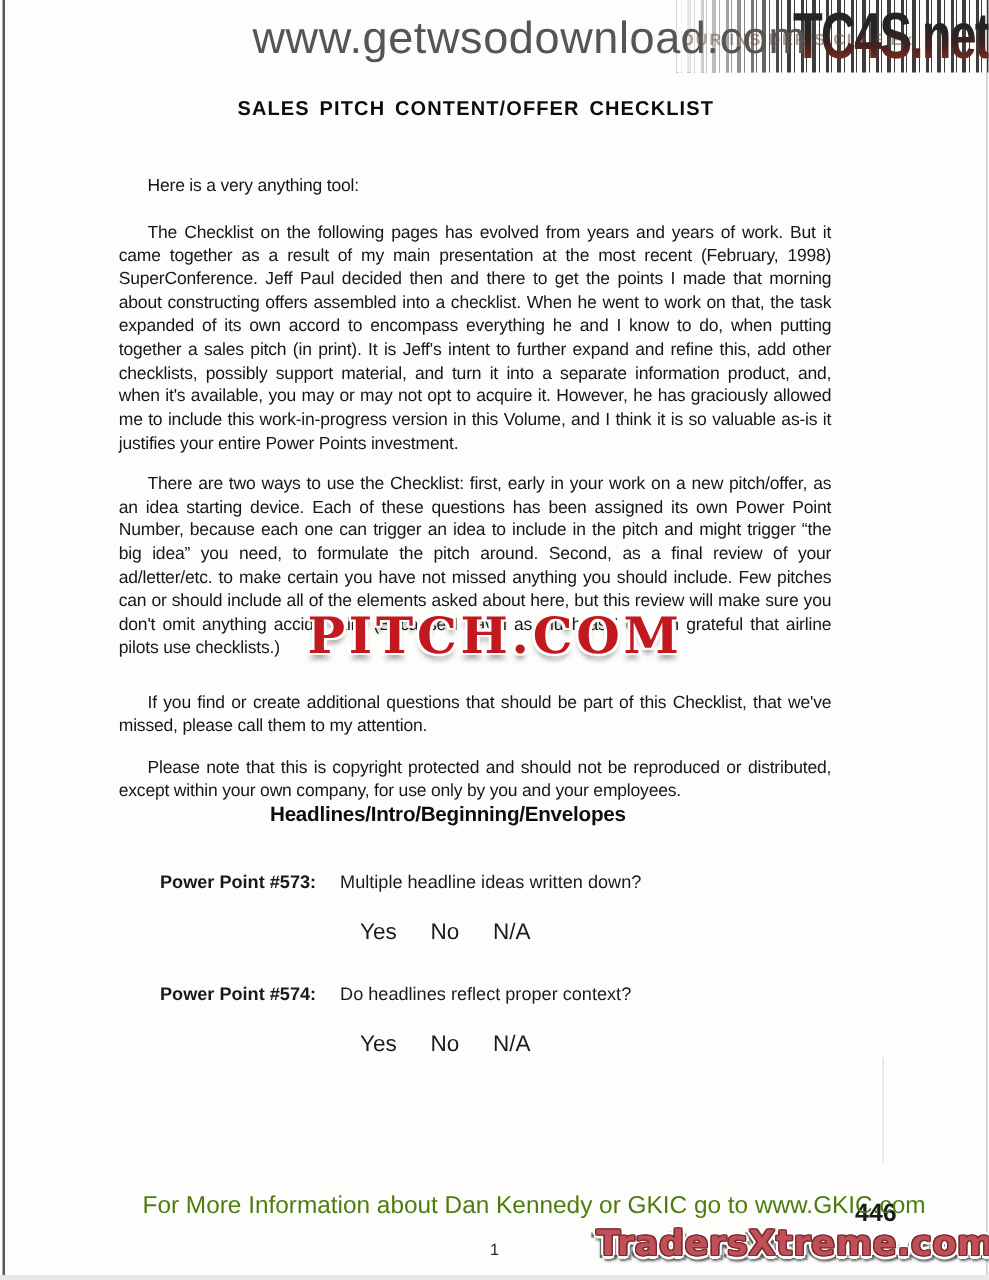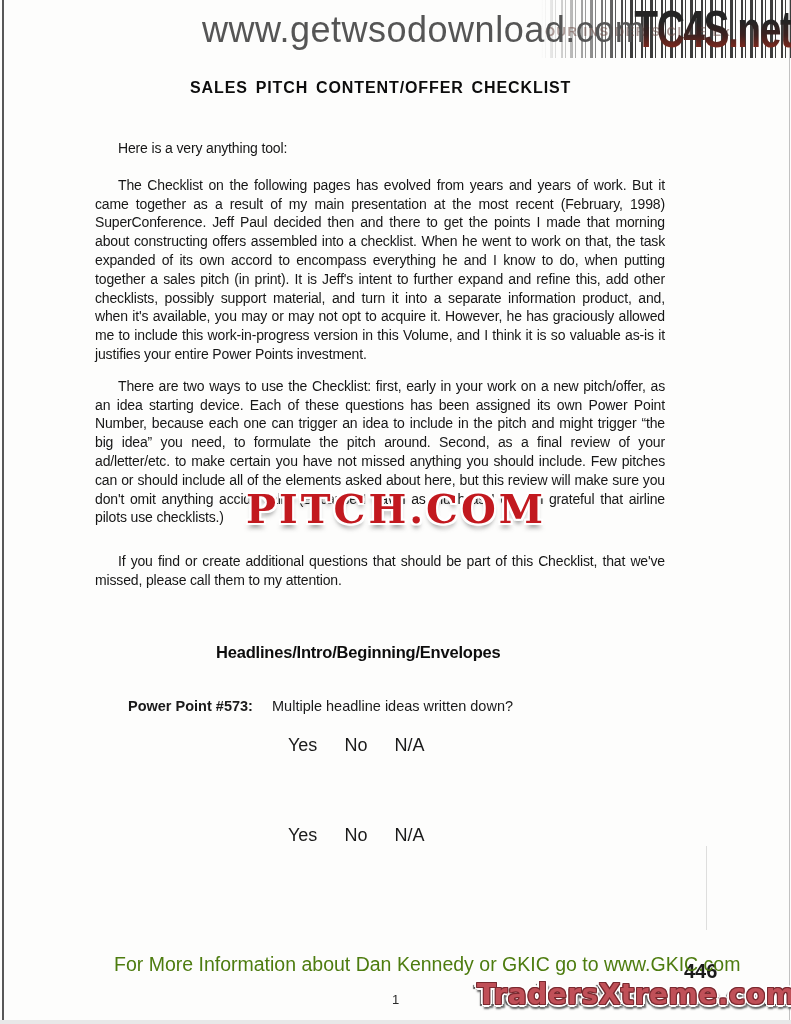--- a/index.html
+++ b/index.html
@@ -126,36 +126,41 @@
     <div class="tc4s-text">TC4S.net</div>
   </div>
 
   <h1 class="title">SALES PITCH CONTENT/OFFER CHECKLIST</h1>
 
   <div class="body-text">
     <p class="intro">Here is a very anything tool:</p>
     <p class="p1">The Checklist on the following pages has evolved from years and years of work. But it came together as a result of my main presentation at the most recent (February, 1998) SuperConference. Jeff Paul decided then and there to get the points I made that morning about constructing offers assembled into a checklist. When he went to work on that, the task expanded of its own accord to encompass everything he and I know to do, when putting together a sales pitch (in print). It is Jeff's intent to further expand and refine this, add other checklists, possibly support material, and turn it into a separate information product, and, when it's available, you may or may not opt to acquire it. However, he has graciously allowed me to include this work-in-progress version in this Volume, and I think it is so valuable as-is it justifies your entire Power Points investment.</p>
     <p class="p2">There are two ways to use the Checklist: first, early in your work on a new pitch/offer, as an idea starting device. Each of these questions has been assigned its own Power Point Number, because each one can trigger an idea to include in the pitch and might trigger “the big idea” you need, to formulate the pitch around. Second, as a final review of your ad/letter/etc. to make certain you have not missed anything you should include. Few pitches can or should include all of the elements asked about here, but this review will make sure you don't omit anything accidentally. (Because I travel as much as I do, I'm grateful that airline pilots use checklists.)</p>
     <p class="p3">If you find or create additional questions that should be part of this Checklist, that we've missed, please call them to my attention.</p>
+    <p class="p4">Please note that this is copyright protected and should not be reproduced or distributed, except within your own company, for use only by you and your employees.</p>
   </div>
 
   <div class="dlsub">PITCH.COM</div>
 
   <h2 class="section-heading">Headlines/Intro/Beginning/Envelopes</h2>
 
   <div class="pp-row pp-row-1">
     <span class="pp-label">Power Point #573:</span>
     <span class="pp-question">Multiple headline ideas written down?</span>
   </div>
   <div class="pp-options pp-options-1">
     <span>Yes</span>
     <span>No</span>
     <span>N/A</span>
   </div>
 
+  <div class="pp-row pp-row-2">
+    <span class="pp-label">Power Point #574:</span>
+    <span class="pp-question">Do headlines reflect proper context?</span>
+  </div>
   <div class="pp-options pp-options-2">
     <span>Yes</span>
     <span>No</span>
     <span>N/A</span>
   </div>
 
   <div class="book-page-number">446</div>
 
   <div class="gkic-line">For More Information about Dan Kennedy or GKIC go to www.GKIC.com</div>
 

